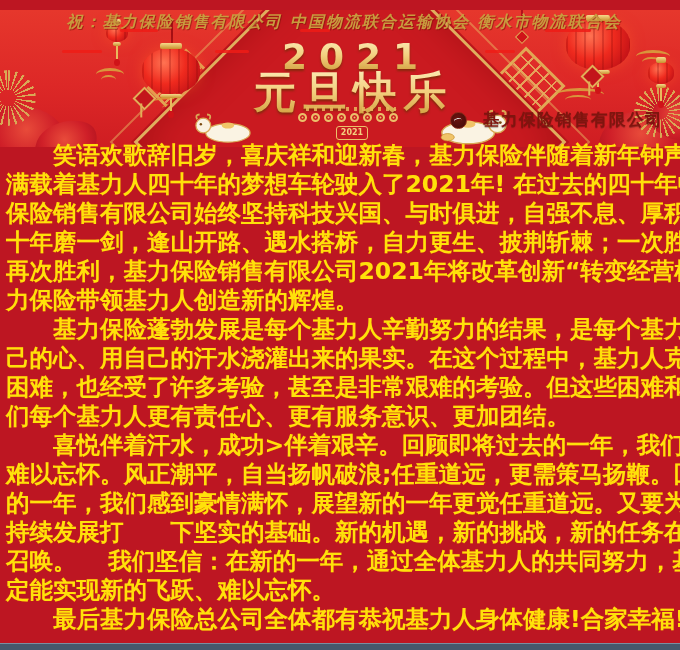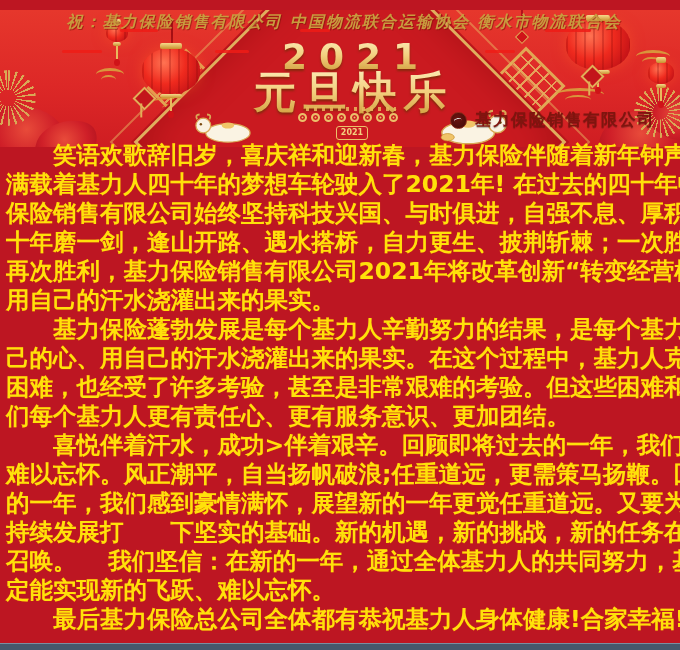--- a/index.html
+++ b/index.html
@@ -77,21 +77,21 @@
   .flower{position:absolute;z-index:2;
     background:radial-gradient(circle at 50% 40%,#e84b3a 0%,#cf1f28 55%,#a90f1b 100%);
     border-radius:48% 52% 46% 54%/55% 45% 57% 43%;}
 
   .ox{position:absolute;z-index:3;}
 
   .hang{position:absolute;left:521px;top:0;width:2px;height:22px;background:#b3121a;z-index:1;}
   .hang::after{content:"";position:absolute;left:50%;top:100%;transform:translateX(-50%) rotate(45deg);
     width:8px;height:8px;background:#d01318;border:1px solid #e2ae58;}
 
-  .brand{position:absolute;left:450px;top:99px;display:flex;align-items:center;gap:8px;z-index:5;}
+  .brand{position:absolute;left:450px;top:99px;display:flex;align-items:center;gap:16px;z-index:5;}
   .brand .logo{width:15px;height:15px;border-radius:50%;flex:0 0 auto;
     background:radial-gradient(circle at 40% 35%,#6b1410,#3f0a08);border:1px solid #8a2a18;
     position:relative;}
   .brand .logo::after{content:"";position:absolute;left:3px;top:5px;width:8px;height:5px;
     border-top:1.5px solid #eee;border-radius:50%;transform:rotate(-12deg);}
   .brand .name{font-size:16.5px;font-weight:bold;color:#7f150e;letter-spacing:1.5px;white-space:nowrap;
     text-shadow:0 1px 1px rgba(0,0,0,.35);}
 
   
   .content{position:absolute;top:141px;left:6px;width:668px;z-index:2;}
@@ -198,21 +198,21 @@
       <span class="name">基力保险销售有限公司</span>
     </div>
   </div>
 
   <div class="content">
     <div class="tline">　　笑语欢歌辞旧岁，喜庆祥和迎新春，基力保险伴随着新年钟声的敲响，</div>
     <div class="tline">满载着基力人四十年的梦想车轮驶入了2021年! 在过去的四十年中，基力</div>
     <div class="tline">保险销售有限公司始终坚持科技兴国、与时俱进，自强不息、厚积薄发；四</div>
     <div class="tline">十年磨一剑，逢山开路、遇水搭桥，自力更生、披荆斩棘；一次胜利，连接</div>
     <div class="tline">再次胜利，基力保险销售有限公司2021年将改革创新“转变经营机制”基</div>
-    <div class="tline">用自己的汗水浇灌出来的果实。</div>
+    <div class="tline">力保险带领基力人创造新的辉煌。</div>
     <div class="tline">　　基力保险蓬勃发展是每个基力人辛勤努力的结果，是每个基力人用自</div>
     <div class="tline">己的心、用自己的汗水浇灌出来的果实。在这个过程中，基力人克服了无数</div>
     <div class="tline">困难，也经受了许多考验，甚至是非常艰难的考验。但这些困难和考验让我</div>
     <div class="tline">们每个基力人更有责任心、更有服务意识、更加团结。</div>
     <div class="tline">　　喜悦伴着汗水，成功&gt;伴着艰辛。回顾即将过去的一年，我们感概万分，</div>
     <div class="tline">难以忘怀。风正潮平，自当扬帆破浪;任重道远，更需策马扬鞭。回顾过去</div>
     <div class="tline">的一年，我们感到豪情满怀，展望新的一年更觉任重道远。又要为今后的可</div>
     <div class="tline">持续发展打　　下坚实的基础。新的机遇，新的挑战，新的任务在向我们</div>
     <div class="tline">召唤。　 我们坚信：在新的一年，通过全体基力人的共同努力，基力保险一</div>
     <div class="tline">定能实现新的飞跃、难以忘怀。</div>

